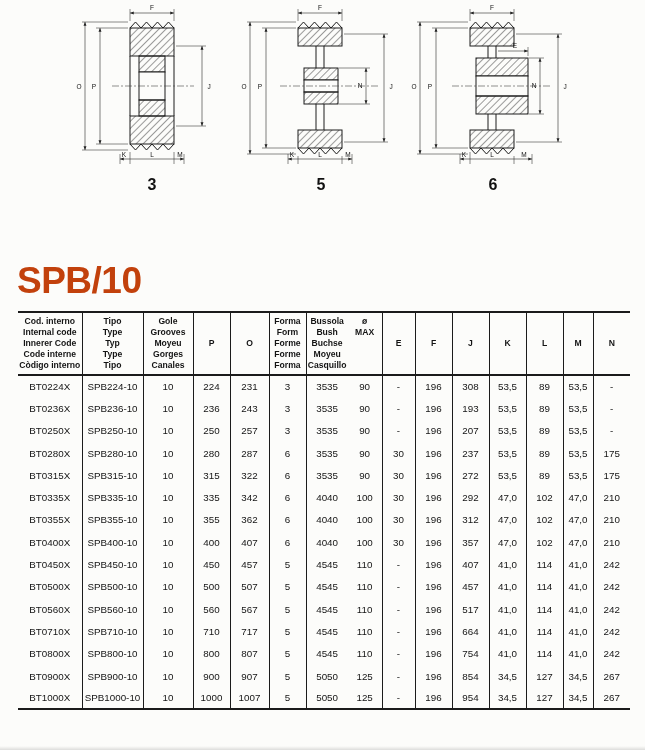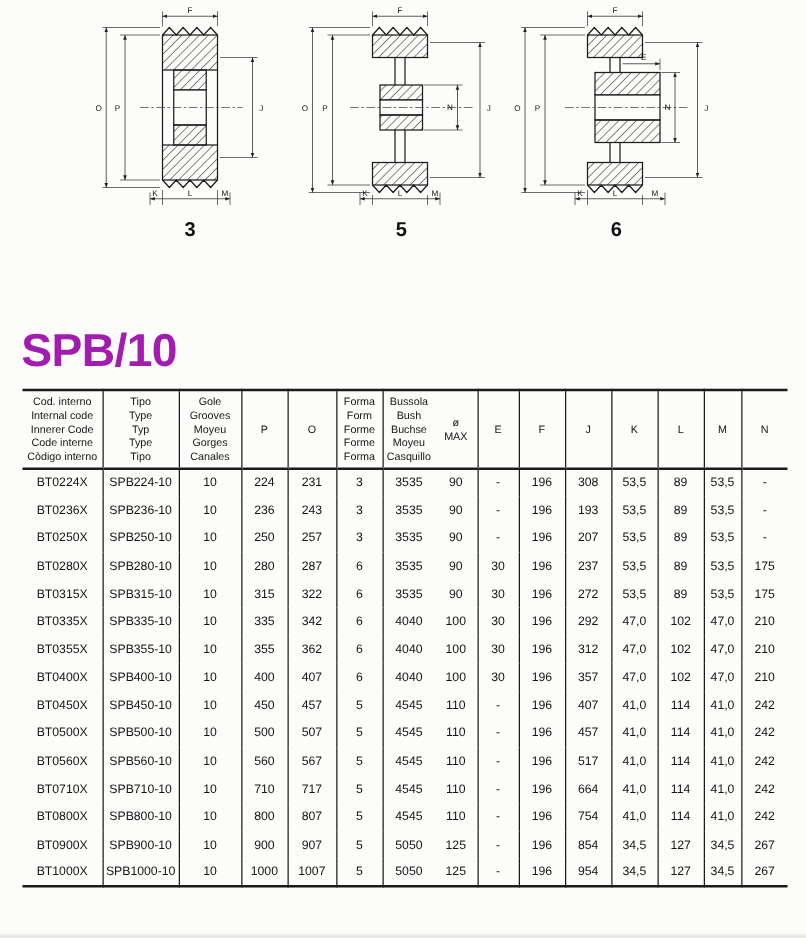--- a/index.html
+++ b/index.html
@@ -25,43 +25,43 @@
   .ln{stroke:#1d1d1d;stroke-width:1;fill:none}
   .thin{stroke:#2a2a2a;stroke-width:.55;fill:none}
   .dim{stroke:#2a2a2a;stroke-width:.6;fill:none}
   .cl{stroke:#444;stroke-width:.6;fill:none;stroke-dasharray:7 2 2 2}
   .hatchbox{stroke:#1d1d1d;stroke-width:1}
   .bore{fill:#fcfcfa;stroke:#1d1d1d;stroke-width:1}
   svg text{font-size:6.5px;fill:#111;font-family:"Liberation Sans",sans-serif}
   
   #page-title{
     position:absolute;left:17px;top:260px;
-    font-size:37px;font-weight:bold;letter-spacing:-.5px;color:#a21caf;
+    font-size:37px;font-weight:bold;letter-spacing:-.5px;color:#c2410c;
   }
   
   #spec{
     position:absolute;left:18px;top:311px;
     border-collapse:collapse;table-layout:fixed;
     border-top:2px solid #1b1b1b;border-bottom:2px solid #1b1b1b;
   }
   #spec th,#spec td{
     border-left:1px solid #1b1b1b;
     padding:0;text-align:center;vertical-align:middle;overflow:hidden;
   }
   #spec th:first-child,#spec td:first-child{border-left:none}
   #spec thead th{
     height:63px;border-bottom:2px solid #1b1b1b;
-    font-size:8.6px;font-weight:normal;line-height:11px;
+    font-size:8.6px;font-weight:bold;line-height:11px;
   }
   #spec tbody td{height:22.3px;font-size:9.8px}
   #spec tbody td.pcol{font-weight:normal}
   .split{display:flex;width:100%;}
   .split>span:first-child{width:55%;text-align:center}
   .split>span:last-child{width:45%;text-align:center}
-  .split-h{display:flex;width:100%;align-items:center}
+  .split-h{display:flex;width:100%;align-items:flex-start}
   .split-h>div:first-child{width:55%;text-align:center}
   .split-h>div:last-child{width:45%;text-align:center}
   
   #scan-edge{position:absolute;left:0;right:0;bottom:0;height:4px;
     background:linear-gradient(to bottom,rgba(0,0,0,0),rgba(0,0,0,.12))}
 </style>
 </head>
 <body>
 
 <div class="diagram" id="d1">

